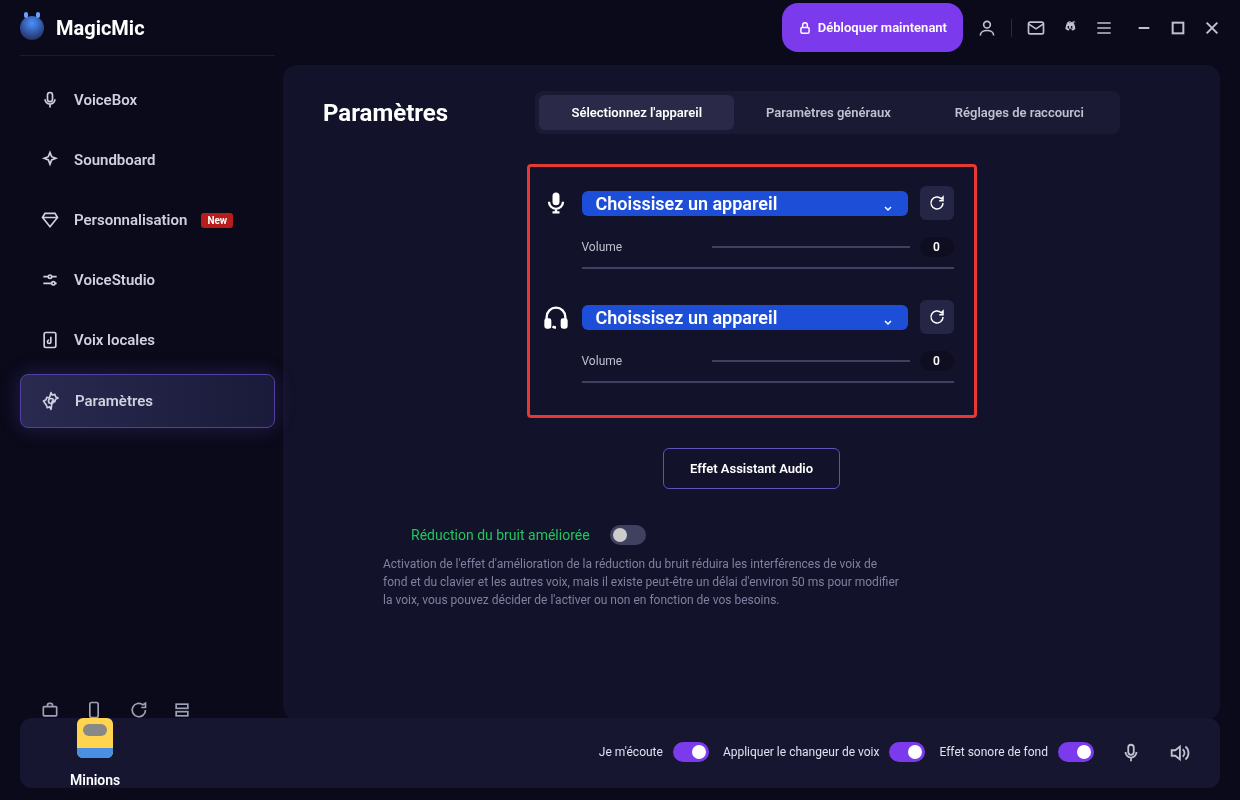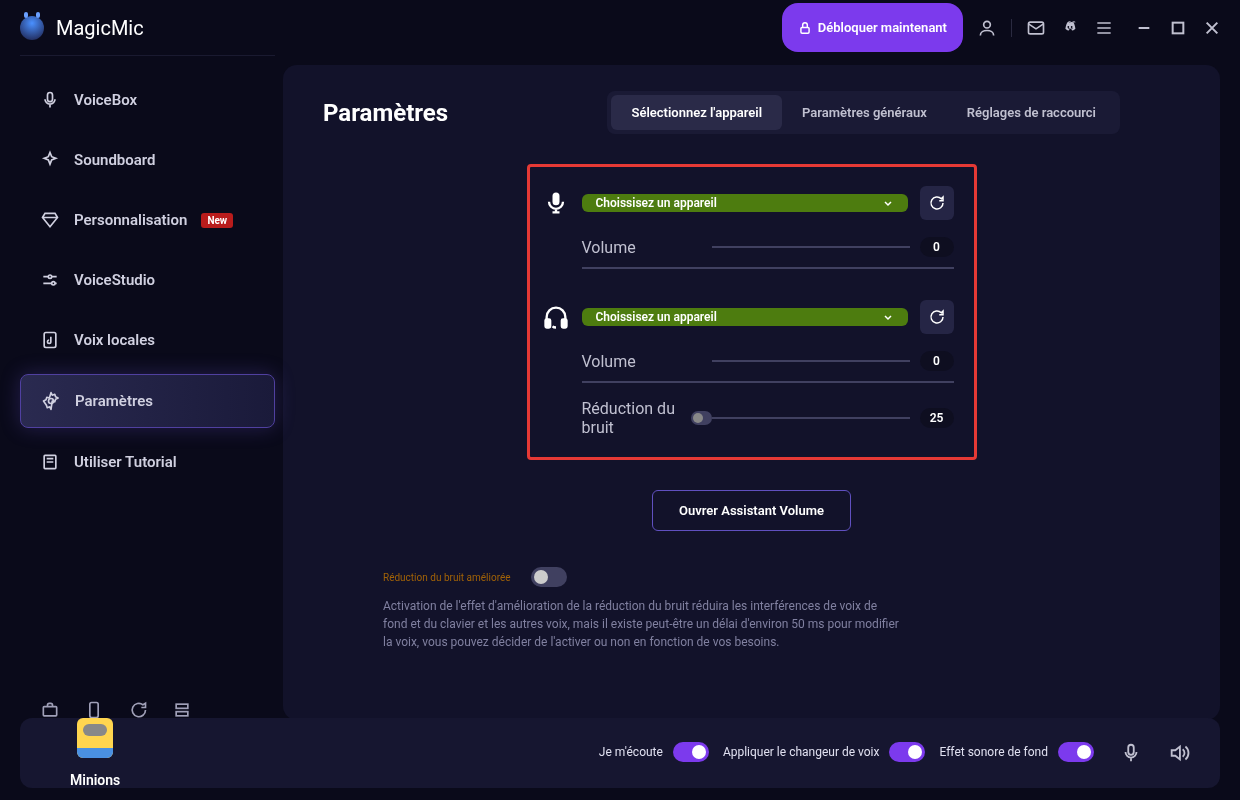--- a/index.html
+++ b/index.html
@@ -2,21 +2,21 @@
 <html><head>
 <meta charset="utf-8">
 <style>
   * { box-sizing: border-box; margin: 0; padding: 0; font-family: -apple-system, BlinkMacSystemFont, 'Segoe UI', Roboto, sans-serif; }
   body { width: 1240px; height: 800px; background: #0a0a1a; color: #e8e8f0; overflow: hidden; position: relative; }
   
   .titlebar { height: 55px; display: flex; align-items: center; padding: 0 20px; }
   .logo-group { display: flex; align-items: center; gap: 12px; }
   .logo-icon { width: 24px; height: 24px; border-radius: 50%; background: radial-gradient(circle at 50% 30%, #4a90ff, #1a1a40); position: relative; }
   .logo-icon::after { content: ''; position: absolute; top: -4px; left: 4px; width: 4px; height: 6px; background: #6aa0ff; border-radius: 2px; box-shadow: 12px 0 0 #6aa0ff; }
-  .app-name { font-size: 20px; font-weight: 400; color: #fff; }
+  .app-name { font-size: 20px; font-weight: 700; color: #fff; }
   .titlebar-right { margin-left: auto; display: flex; align-items: center; gap: 14px; }
   .unlock-btn { background: #7c3aed; color: #fff; border: none; border-radius: 16px; padding: 17px 16px; font-size: 13px; font-weight: 600; display: flex; align-items: center; gap: 6px; cursor: pointer; }
   .tb-icon { width: 20px; height: 20px; display: flex; align-items: center; justify-content: center; color: #c0c0d0; cursor: pointer; }
   .tb-sep { width: 1px; height: 18px; background: #2a2a40; }
   .win-controls { display: flex; gap: 18px; margin-left: 8px; }
   .win-btn { width: 16px; height: 16px; display: flex; align-items: center; justify-content: center; color: #c0c0d0; cursor: pointer; font-size: 14px; }
   
   .main-area { display: flex; height: calc(800px - 55px - 70px); position: relative; }
   
   .sidebar { width: 255px; padding: 10px 0; position: relative; border-top: 1px solid #1a1a30; margin-left: 20px; margin-right: 8px; }
@@ -25,41 +25,41 @@
   .nav-item.active { background: linear-gradient(90deg, #2a2a50, #1a1a3a); border: 1px solid #5040a0; box-shadow: 0 0 20px rgba(100,80,200,0.3); }
   .nav-icon { width: 20px; height: 20px; flex-shrink: 0; }
   .new-badge { background: #b91c1c; color: #fff; font-size: 10px; font-weight: 700; padding: 2px 6px; border-radius: 3px; }
   .sidebar-bottom { position: absolute; bottom: 10px; left: 20px; display: flex; gap: 24px; }
   .sb-btn { width: 20px; height: 20px; color: #a0a0b8; cursor: pointer; }
   
   .content { flex: 1; background: #12122a; border-radius: 14px; margin: 10px 20px 10px 0; padding: 26px 40px; overflow: auto; }
   .content-header { display: flex; align-items: center; margin-bottom: 30px; }
   .page-title { font-size: 24px; font-weight: 700; color: #fff; }
   .tabs { margin-left: auto; margin-right: 60px; display: flex; background: #1a1a35; border-radius: 8px; padding: 4px; }
-  .tab { padding: 10px 20px; font-size: 13px; font-weight: 600; color: #c0c0d0; cursor: pointer; border-radius: 6px; }
+  .tab { padding: 10px 32px; font-size: 13px; font-weight: 600; color: #c0c0d0; cursor: pointer; border-radius: 6px; }
   .tab.active { background: #2a2a48; color: #fff; }
   
   .highlight-box { border: 3px solid #e53935; border-radius: 4px; padding: 16px 20px 16px 12px; margin: 0 auto 30px; width: 450px; }
   .device-row { display: flex; align-items: center; gap: 12px; margin-bottom: 14px; }
   .dev-icon { width: 28px; height: 40px; display: flex; align-items: center; justify-content: center; color: #fff; }
-  .device-select { flex: 1; background: #4d7c0f; border-radius: 6px; padding: 2px 14px; font-size: 12px; font-weight: 600; color: #fff; display: flex; justify-content: space-between; align-items: center; cursor: pointer; }
+  .device-select { flex: 1; background: #1d4ed8; border-radius: 6px; padding: 2px 14px; font-size: 18px; font-weight: 600; color: #fff; display: flex; justify-content: space-between; align-items: center; cursor: pointer; }
   .refresh-btn { width: 34px; height: 34px; background: #252545; border-radius: 6px; display: flex; align-items: center; justify-content: center; color: #fff; cursor: pointer; }
   .ctrl-row { display: flex; align-items: center; margin-left: 40px; margin-bottom: 10px; }
-  .ctrl-label { font-size: 16px; color: #c0c0d0; width: 130px; display: flex; align-items: center; gap: 8px; }
+  .ctrl-label { font-size: 12px; color: #c0c0d0; width: 130px; display: flex; align-items: center; gap: 8px; }
   .ctrl-slider { flex: 1; height: 2px; background: #404060; position: relative; }
   .ctrl-badge { background: #0e0e20; color: #fff; font-size: 12px; font-weight: 600; padding: 3px 10px; border-radius: 10px; margin-left: 10px; min-width: 34px; text-align: center; }
   .ctrl-divider { height: 2px; background: #404060; margin-left: 40px; margin-bottom: 28px; }
   .mini-toggle { width: 26px; height: 14px; background: #404060; border-radius: 8px; position: relative; cursor: pointer; }
   .mini-toggle::after { content: ''; position: absolute; width: 10px; height: 10px; background: #888; border-radius: 50%; top: 2px; left: 2px; }
   
   .audio-assistant-btn { display: block; margin: 0 auto 36px; background: transparent; border: 1.5px solid #6050c0; color: #fff; font-size: 13px; font-weight: 600; padding: 12px 26px; border-radius: 6px; cursor: pointer; }
   
   .enhanced-block { width: 520px; margin-left: 60px; }
   .enhanced-header { display: flex; align-items: center; gap: 20px; margin-bottom: 10px; }
-  .enhanced-title { font-size: 10px; color: #a16207; }
+  .enhanced-title { font-size: 14px; color: #22c55e; margin-left: 28px; }
   .toggle { width: 36px; height: 20px; background: #404060; border-radius: 12px; position: relative; cursor: pointer; }
   .toggle::after { content: ''; position: absolute; width: 14px; height: 14px; background: #ccc; border-radius: 50%; top: 3px; left: 3px; transition: .2s; }
   .toggle.on { background: #7c3aed; }
   .toggle.on::after { background: #fff; left: 19px; }
   .enhanced-desc { font-size: 12px; color: #8080a0; line-height: 1.5; }
   
   .footer { position: absolute; bottom: 0; left: 0; right: 0; height: 70px; background: #161630; display: flex; align-items: center; padding: 0 30px 0 50px; border-radius: 12px; margin: 0 20px 12px; }
   .voice-pill { display: flex; align-items: center; gap: 14px; flex-direction: column; }
   .voice-avatar { width: 36px; height: 40px; background: #ffd54f; border-radius: 6px; position: relative; overflow: hidden; }
   .voice-avatar::before { content: ''; position: absolute; top: 6px; left: 6px; width: 24px; height: 12px; background: #888; border-radius: 6px; }
@@ -167,27 +167,20 @@
             <path d="M13 8v6a2 2 0 1 1-2-2"></path>
           </svg></span>
       <span>Voix locales</span>
     </div>
     <div class="nav-item active">
       <span class="nav-icon"><svg viewBox="0 0 24 24" fill="none" stroke="currentColor" stroke-width="2">
             <circle cx="12" cy="12" r="3"></circle>
             <path d="M12 2l1.5 3 3-1 1 3 3 1.5-3 1.5-1 3-3-1L12 22l-1.5-3-3 1-1-3L3 12l3-1.5 1-3 3 1z" stroke-linejoin="round"></path>
           </svg></span>
       <span>Paramètres</span>
-    </div>
-    <div class="nav-item">
-      <span class="nav-icon"><svg viewBox="0 0 24 24" fill="none" stroke="currentColor" stroke-width="2">
-            <rect x="5" y="4" width="14" height="16" rx="1"></rect>
-            <path d="M8 8h8M8 12h8"></path>
-          </svg></span>
-      <span>Utiliser Tutorial</span>
     </div>
     <div class="sidebar-bottom">
       <div class="sb-btn"><svg viewBox="0 0 24 24" fill="none" stroke="currentColor" stroke-width="2">
             <rect x="4" y="8" width="16" height="11" rx="1"></rect>
             <path d="M9 8V6a2 2 0 0 1 2-2h2a2 2 0 0 1 2 2v2"></path>
           </svg></div>
       <div class="sb-btn"><svg viewBox="0 0 24 24" fill="none" stroke="currentColor" stroke-width="2">
             <rect x="7" y="3" width="10" height="18" rx="2"></rect>
           </svg></div>
       <div class="sb-btn"><svg viewBox="0 0 24 24" fill="none" stroke="currentColor" stroke-width="2">
@@ -258,31 +251,23 @@
               <path d="M20 12a8 8 0 1 1-2.3-5.6L20 4v5h-5"></path>
             </svg>
           </div>
       </div>
       <div class="ctrl-row">
         <div class="ctrl-label">Volume</div>
         <div class="ctrl-slider"></div>
         <div class="ctrl-badge">0</div>
       </div>
       <div class="ctrl-divider" style="margin-bottom:16px"></div>
-      <div class="ctrl-row" style="margin-bottom:4px">
-        <div class="ctrl-label">
-          <span>Réduction du bruit</span>
-          <span class="mini-toggle"></span>
-        </div>
-        <div class="ctrl-slider"></div>
-        <div class="ctrl-badge">25</div>
-      </div>
-    </div>
-
-    <button class="audio-assistant-btn">Ouvrer Assistant Volume</button>
+    </div>
+
+    <button class="audio-assistant-btn">Effet Assistant Audio</button>
 
     <div class="enhanced-block">
       <div class="enhanced-header">
         <div class="enhanced-title">Réduction du bruit améliorée</div>
         <div class="toggle"></div>
       </div>
       <div class="enhanced-desc">Activation de l'effet d'amélioration de la réduction du bruit réduira les interférences de voix de fond et du clavier et les autres voix, mais il existe peut-être un délai d'environ 50 ms pour modifier la voix, vous pouvez décider de l'activer ou non en fonction de vos besoins.</div>
     </div>
   </div>
 </div>

